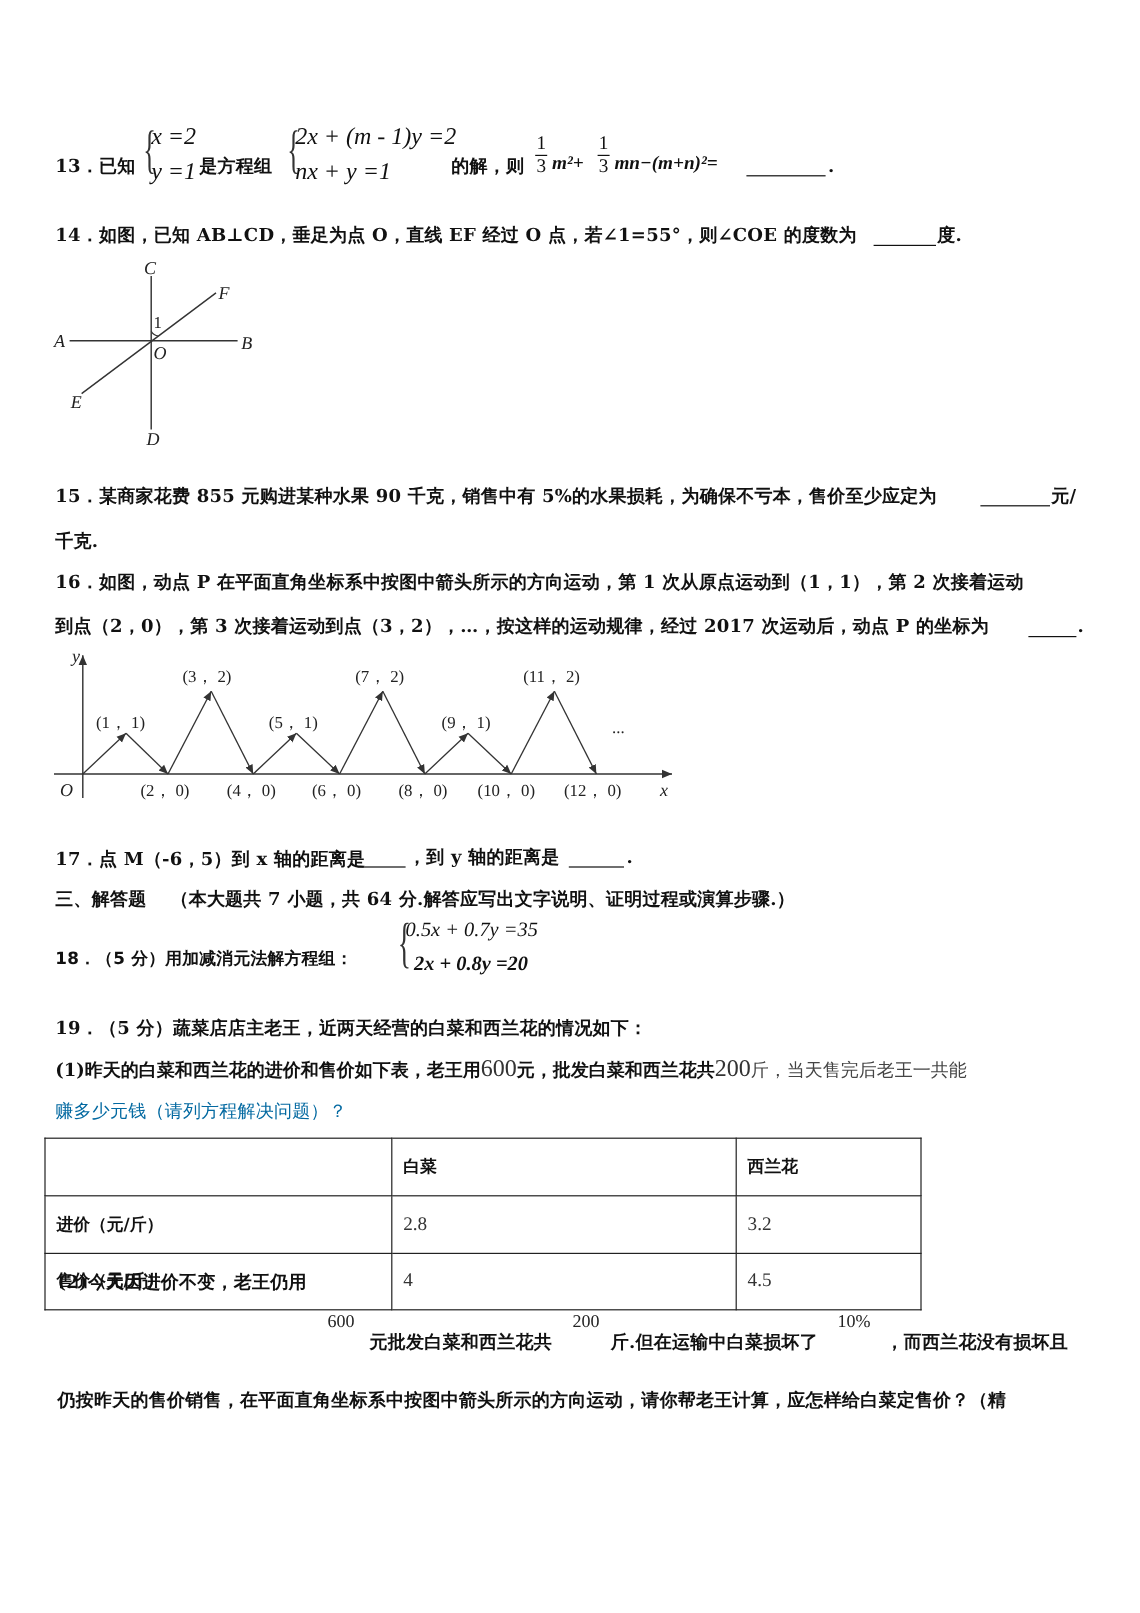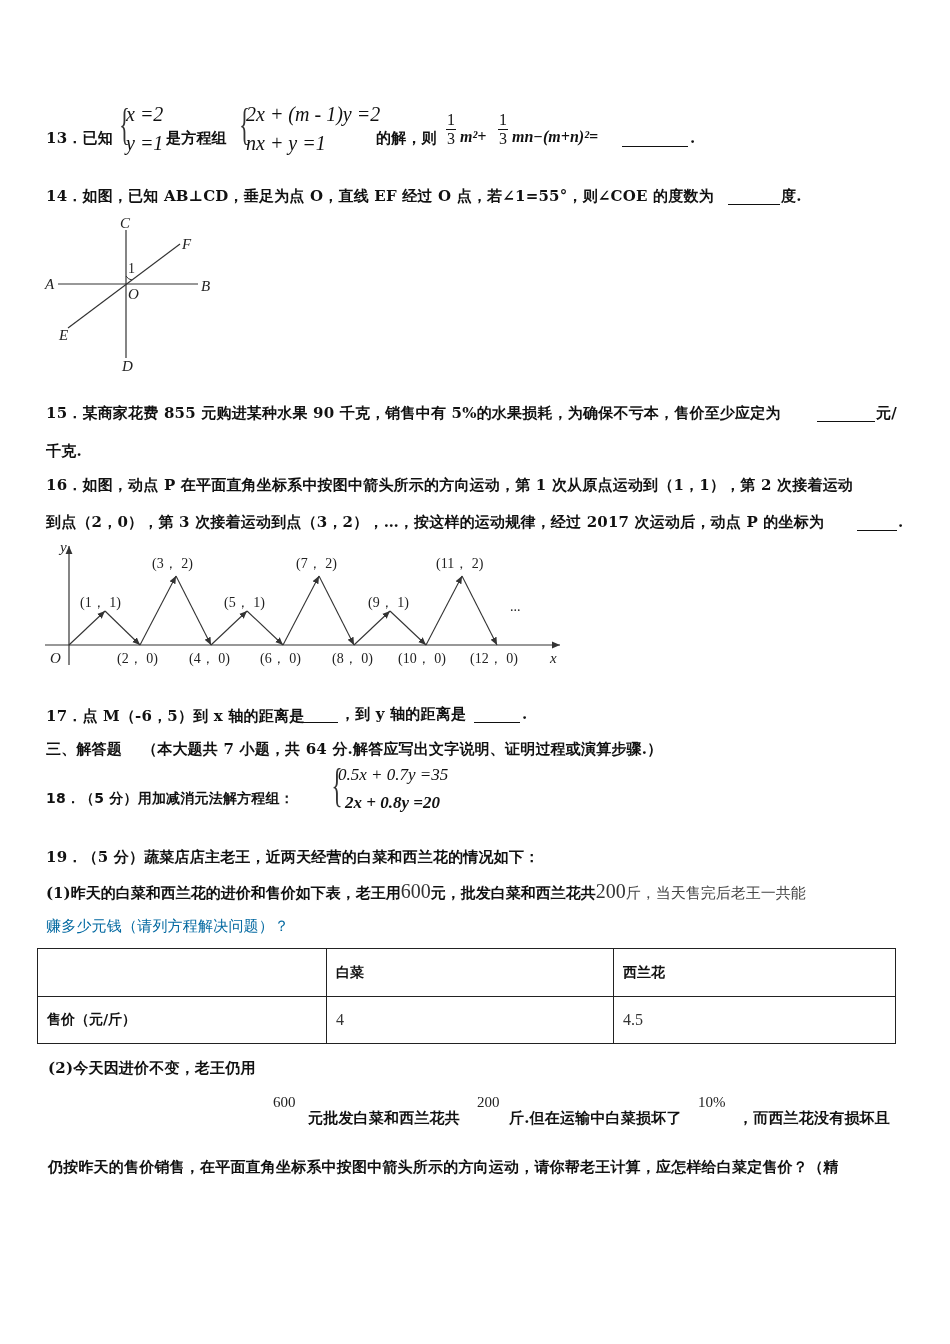--- a/index.html
+++ b/index.html
@@ -9,21 +9,21 @@
   .line { position: absolute; font-size: 15px; font-weight: bold; white-space: nowrap; letter-spacing: 0.2px; }
   .normal { font-weight: normal; }
   .math { font-family: "Liberation Serif", "DejaVu Serif", serif; font-style: italic; font-weight: normal; font-size: 20px; }
   .mathb { font-family: "Liberation Serif", "DejaVu Serif", serif; font-style: italic; font-weight: bold; font-size: 16px; }
   .brace { position: absolute; font-family: "Liberation Serif", serif; font-weight: normal; color: #333; }
   .blank { display: inline-block; border-bottom: 1.2px solid #111; vertical-align: baseline; height: 1px; }
   .frac { position: absolute; font-family: "Liberation Serif", serif; font-weight: normal; font-size: 16px; text-align: center; width: 12px; }
   .frac .num { display: block; line-height: 18px; }
   .frac .bar { display: block; border-top: 1px solid #111; margin: 0 1px; }
   .frac .den { display: block; line-height: 18px; }
-  table.data { position: absolute; left: 37px; top: 948px; width: 859px; border-collapse: collapse; }
+  table.data { position: absolute; left: 37px; top: 948px; width: 731px; border-collapse: collapse; }
   table.data td { border: 1.5px solid #222; font-size: 15px; padding: 0 9px; vertical-align: middle; }
   table.data td.hdr { font-weight: bold; font-family: "DejaVu Sans", "Liberation Sans", sans-serif; font-size: 14px; }
   table.data td.val { font-family: "Liberation Serif", serif; font-size: 16px; color: #333; }
   .sup { position: absolute; font-family: "Liberation Serif", serif; font-weight: normal; font-size: 15px; color: #222; }
   svg text { font-family: "Liberation Serif", "DejaVu Serif", serif; }
 </style>
 </head>
 <body>
 
 <div>
@@ -160,20 +160,25 @@
   </div>
   <span class="line normal" style="left:46px; top:917px; color:#0369a1;">赚多少元钱（请列方程解决问题）？</span>
 
   <table class="data">
     <tbody>
         <tr style="height:48px;">
       <td class="hdr" style="width:270px;"></td>
       <td class="hdr" style="width:268px;">白菜</td>
       <td class="hdr">西兰花</td>
     </tr>
+    <tr style="height:48px;">
+      <td class="hdr">进价（元/斤）</td>
+      <td class="val">2.8</td>
+      <td class="val">3.2</td>
+    </tr>
     <tr style="height:47px;">
       <td class="hdr">售价（元/斤）</td>
       <td class="val">4</td>
       <td class="val">4.5</td>
     </tr>
   </tbody>
     </table>
 
   <div>
     <span class="line" style="left:48px; top:1059px;">(2)今天因进价不变，老王仍用</span>

